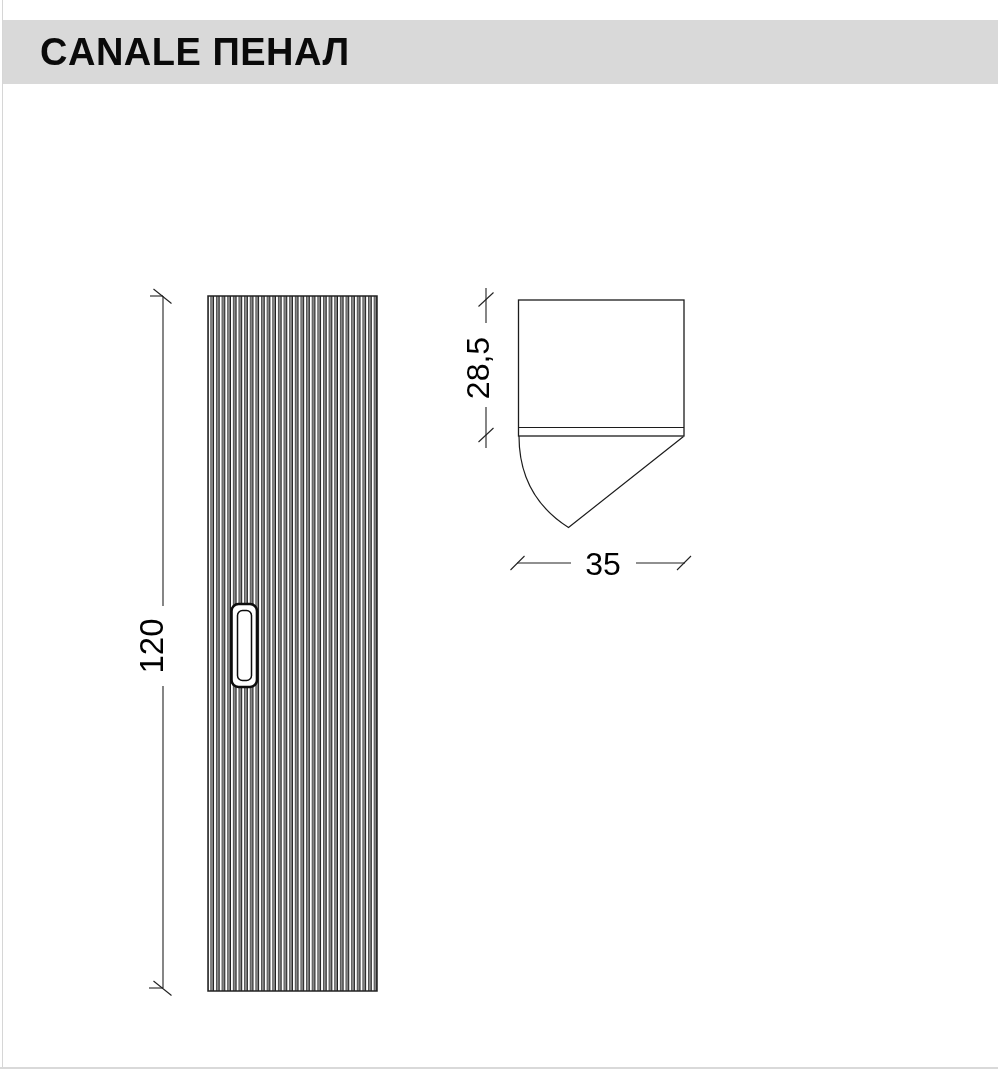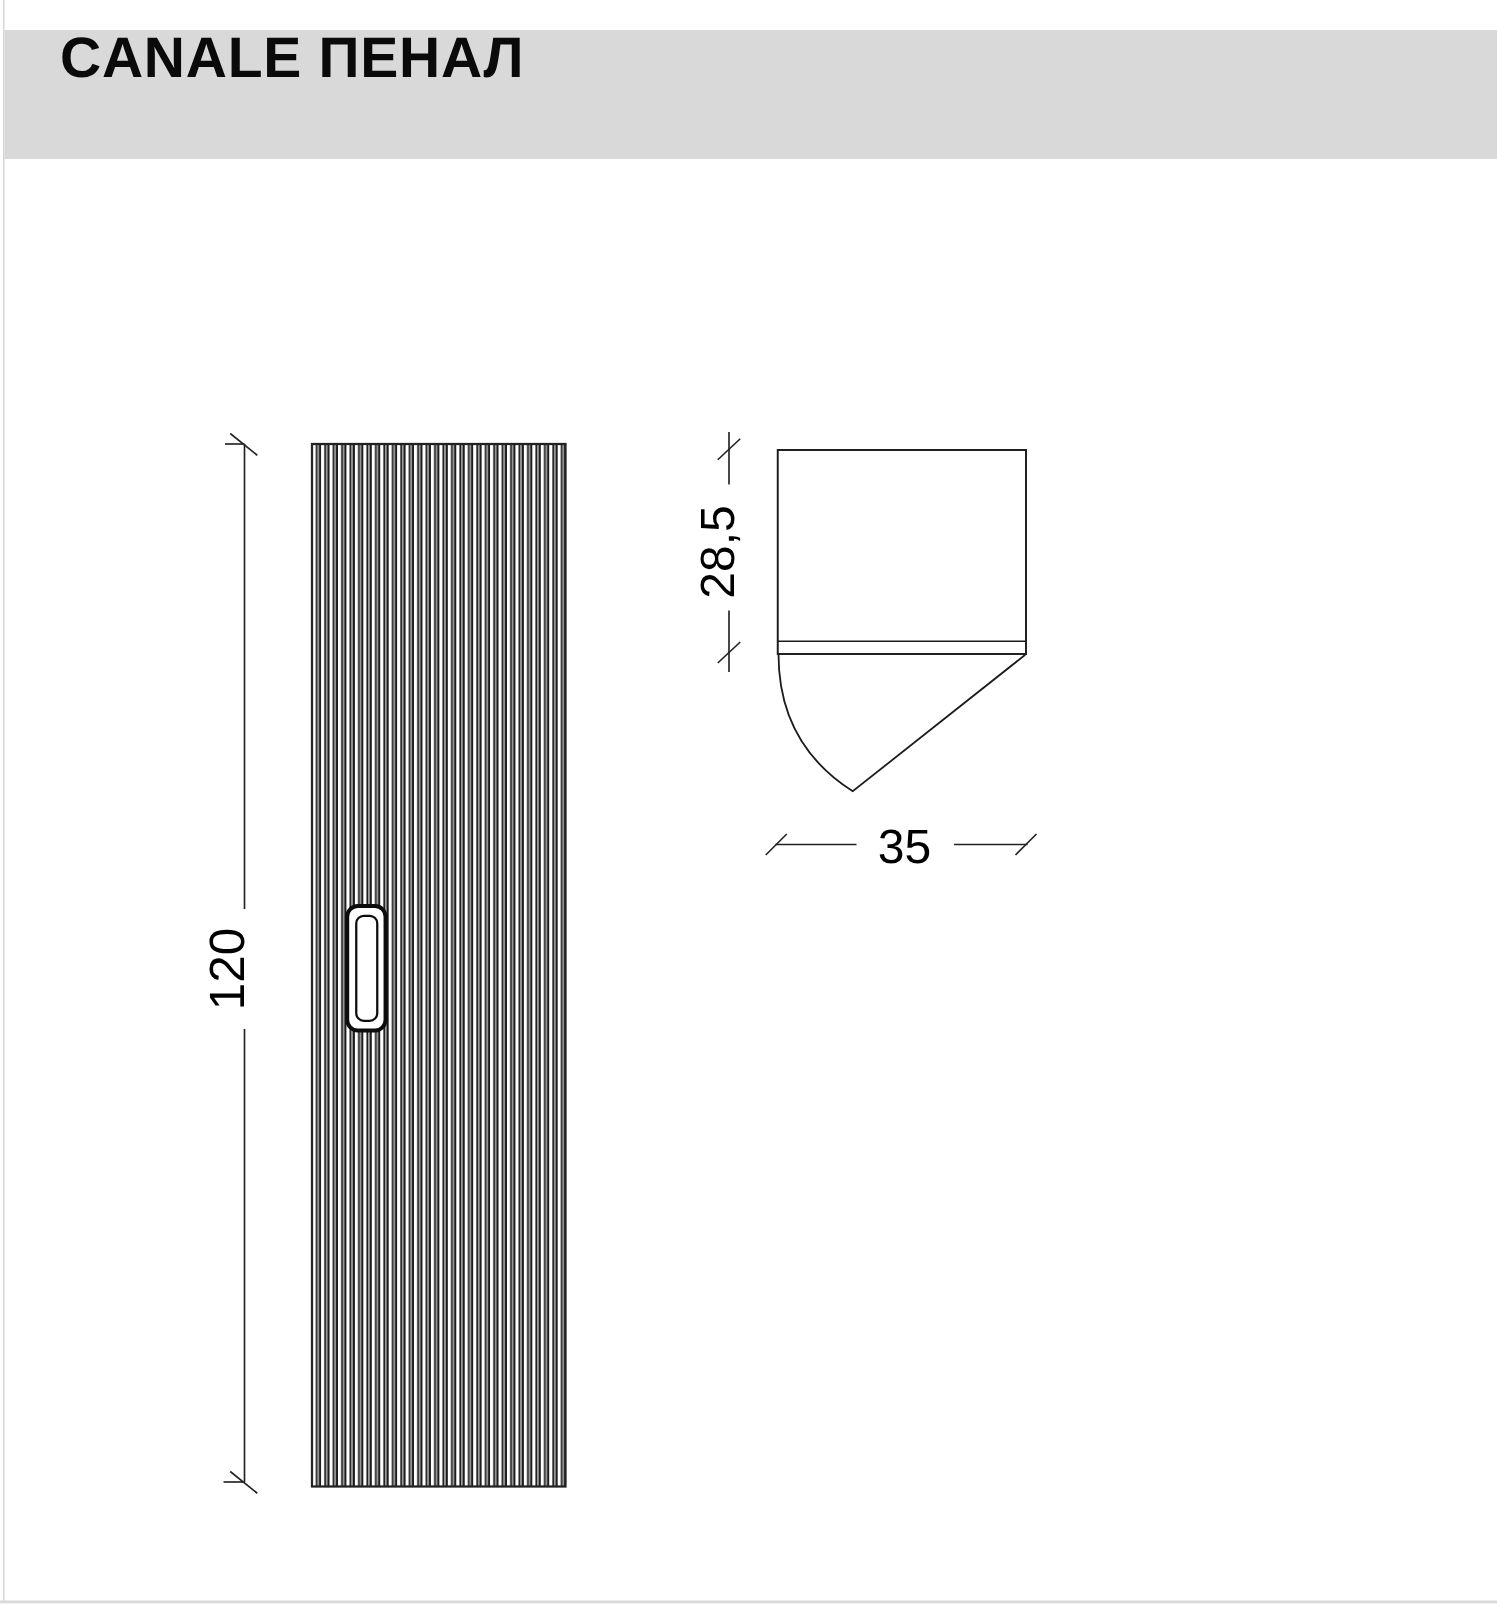--- a/index.html
+++ b/index.html
@@ -7,22 +7,22 @@
     width:998px;height:1069px;position:relative;background:#ffffff;
     font-family:"Liberation Sans","DejaVu Sans",sans-serif;overflow:hidden;
   }
   .page-left-border{
     position:absolute;left:2px;top:0;width:1px;height:1069px;background:#d6d6d6;
   }
   .page-bottom-border{
     position:absolute;left:0;bottom:0;width:998px;height:2px;background:#d9d9d9;
   }
   .section-header{
-    position:absolute;left:3px;top:20px;right:0;height:86px;
-    background:#d9d9d9;display:flex;align-items:flex-start;
+    position:absolute;left:3px;top:20px;right:0;height:64px;
+    background:#d9d9d9;display:flex;align-items:center;
   }
   .section-header h1{
     margin:0 0 0 37px;font-size:38px;font-weight:bold;color:#0a0a0a;
     letter-spacing:0.5px;line-height:1;
   }
   svg.drawing{position:absolute;left:0;top:0;}
   svg text{
     font-family:"Liberation Sans","DejaVu Sans",sans-serif;
     font-size:32px;fill:#000000;
   }

